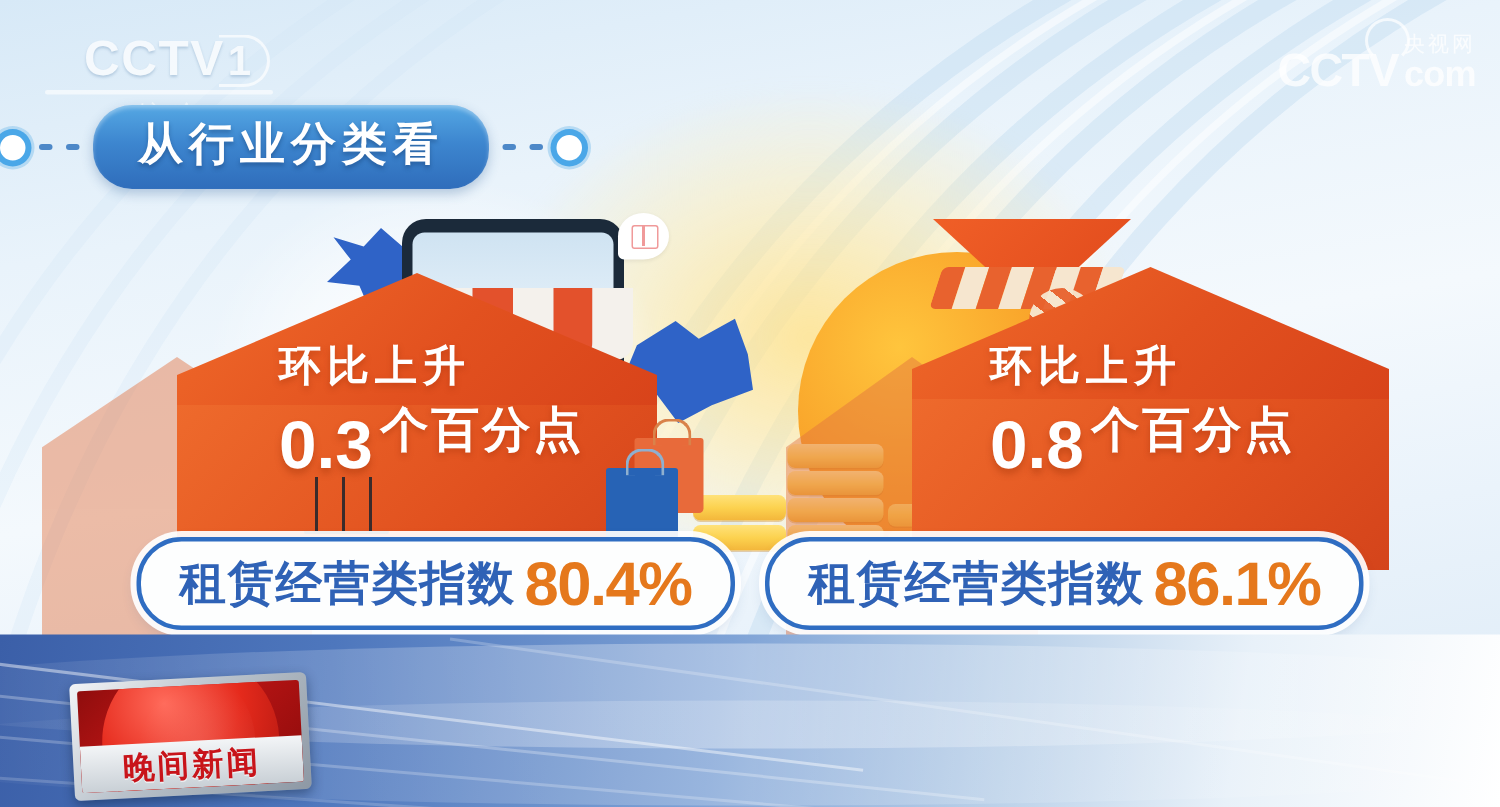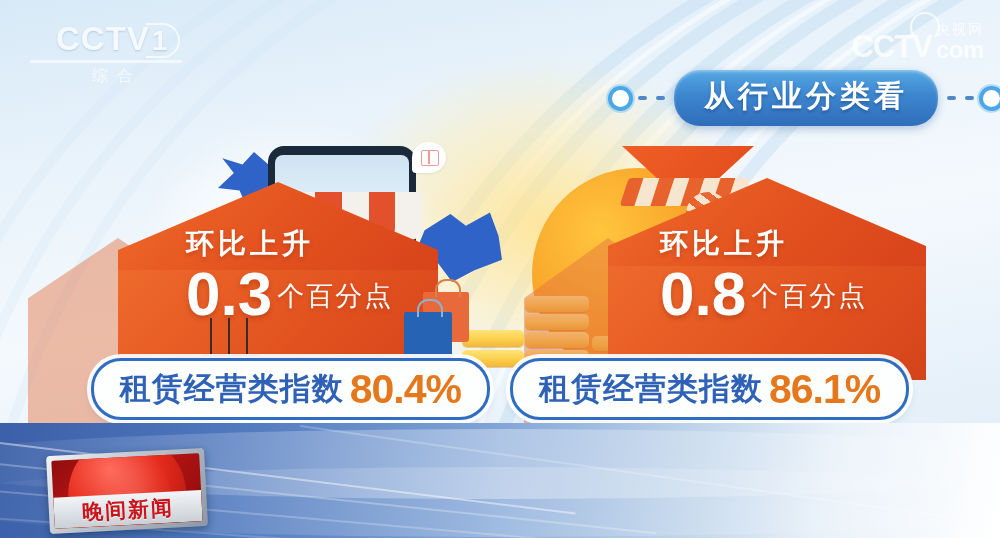--- a/index.html
+++ b/index.html
@@ -43,21 +43,21 @@
   
   .watermark{position:absolute;right:16px;top:22px;color:rgba(255,255,255,.85);opacity:.9;}
   .watermark .row{display:flex;align-items:flex-end;gap:4px;}
   .wm-c{font-size:31px;font-weight:bold;letter-spacing:-1px;line-height:30px;}
   .wm-right{display:flex;flex-direction:column;align-items:flex-start;line-height:1;}
   .wm-cn{font-size:14px;letter-spacing:2px;margin-bottom:2px;}
   .wm-com{font-size:24px;font-weight:bold;letter-spacing:-.5px;}
   .wm-ring{position:absolute;left:58px;top:-10px;width:26px;height:26px;border:2.5px solid rgba(255,255,255,.8);border-radius:50%;border-bottom-color:transparent;}
 
   
-  .title-wrap{position:absolute;left:0;right:0;top:70px;display:flex;align-items:center;justify-content:flex-end;gap:9px;}
+  .title-wrap{position:absolute;left:0;right:0;top:70px;display:flex;align-items:center;justify-content:flex-start;gap:9px;}
   .dot-ring{width:17px;height:17px;border-radius:50%;background:#fff;
     box-shadow:0 0 0 4px #4aa7e8, 0 0 0 6px rgba(125,190,235,.45);}
   .dash{width:9px;height:4px;border-radius:2px;background:#4d88c8;}
   .title-pill{
     padding:6px 30px 9px;border-radius:26px;
     background:linear-gradient(180deg,#55a8e4 0%,#3d86cf 45%,#2f6dbb 100%);
     box-shadow:0 3px 8px rgba(40,90,150,.3), inset 0 2px 3px rgba(255,255,255,.35);
   }
   .title-pill span{
     font-size:30px;font-weight:bold;color:#fff;letter-spacing:4px;
@@ -142,23 +142,23 @@
   .r-stripe i:nth-child(even){background:#f6e6cf;}
   .r-spiral{left:686px;top:192px;width:44px;height:44px;border-radius:50%;
     background:repeating-linear-gradient(38deg,#e8622e 0 7px,#f6e6cf 7px 14px);
     clip-path:polygon(0 0,100% 0,100% 100%,0 100%);opacity:.95;}
 
   
   .stat{position:absolute;color:#fff;}
   .stat .label{font-size:28px;font-weight:bold;letter-spacing:4px;
     text-shadow:0 2px 4px rgba(140,40,0,.35);}
   .stat .row{display:flex;align-items:flex-end;margin-top:2px;}
-  .stat .big{font-size:62px;font-weight:bold;line-height:.92;letter-spacing:0px;
+  .stat .big{font-size:45px;font-weight:bold;line-height:.92;letter-spacing:0px;
     text-shadow:0 3px 5px rgba(140,40,0,.35);}
-  .stat .unit{font-size:27px;font-weight:normal;letter-spacing:2px;margin:0 0 8px 5px;
+  .stat .unit{font-size:32px;font-weight:bold;letter-spacing:2px;margin:0 0 8px 5px;
     text-shadow:0 2px 4px rgba(140,40,0,.35);}
   .stat-l{left:186px;top:225px;}
   .stat-r{left:660px;top:225px;}
 
   
   .pills{position:absolute;left:0;right:0;top:358px;display:flex;justify-content:center;gap:20px;}
   .pill{
     display:flex;align-items:center;justify-content:flex-end;gap:6px;
     height:56px;padding:0 26px;border-radius:30px;background:#fdfefe;
     border:3px solid #2f6dc2;box-shadow:0 0 0 4px rgba(255,255,255,.92),0 4px 10px rgba(40,80,140,.2);

